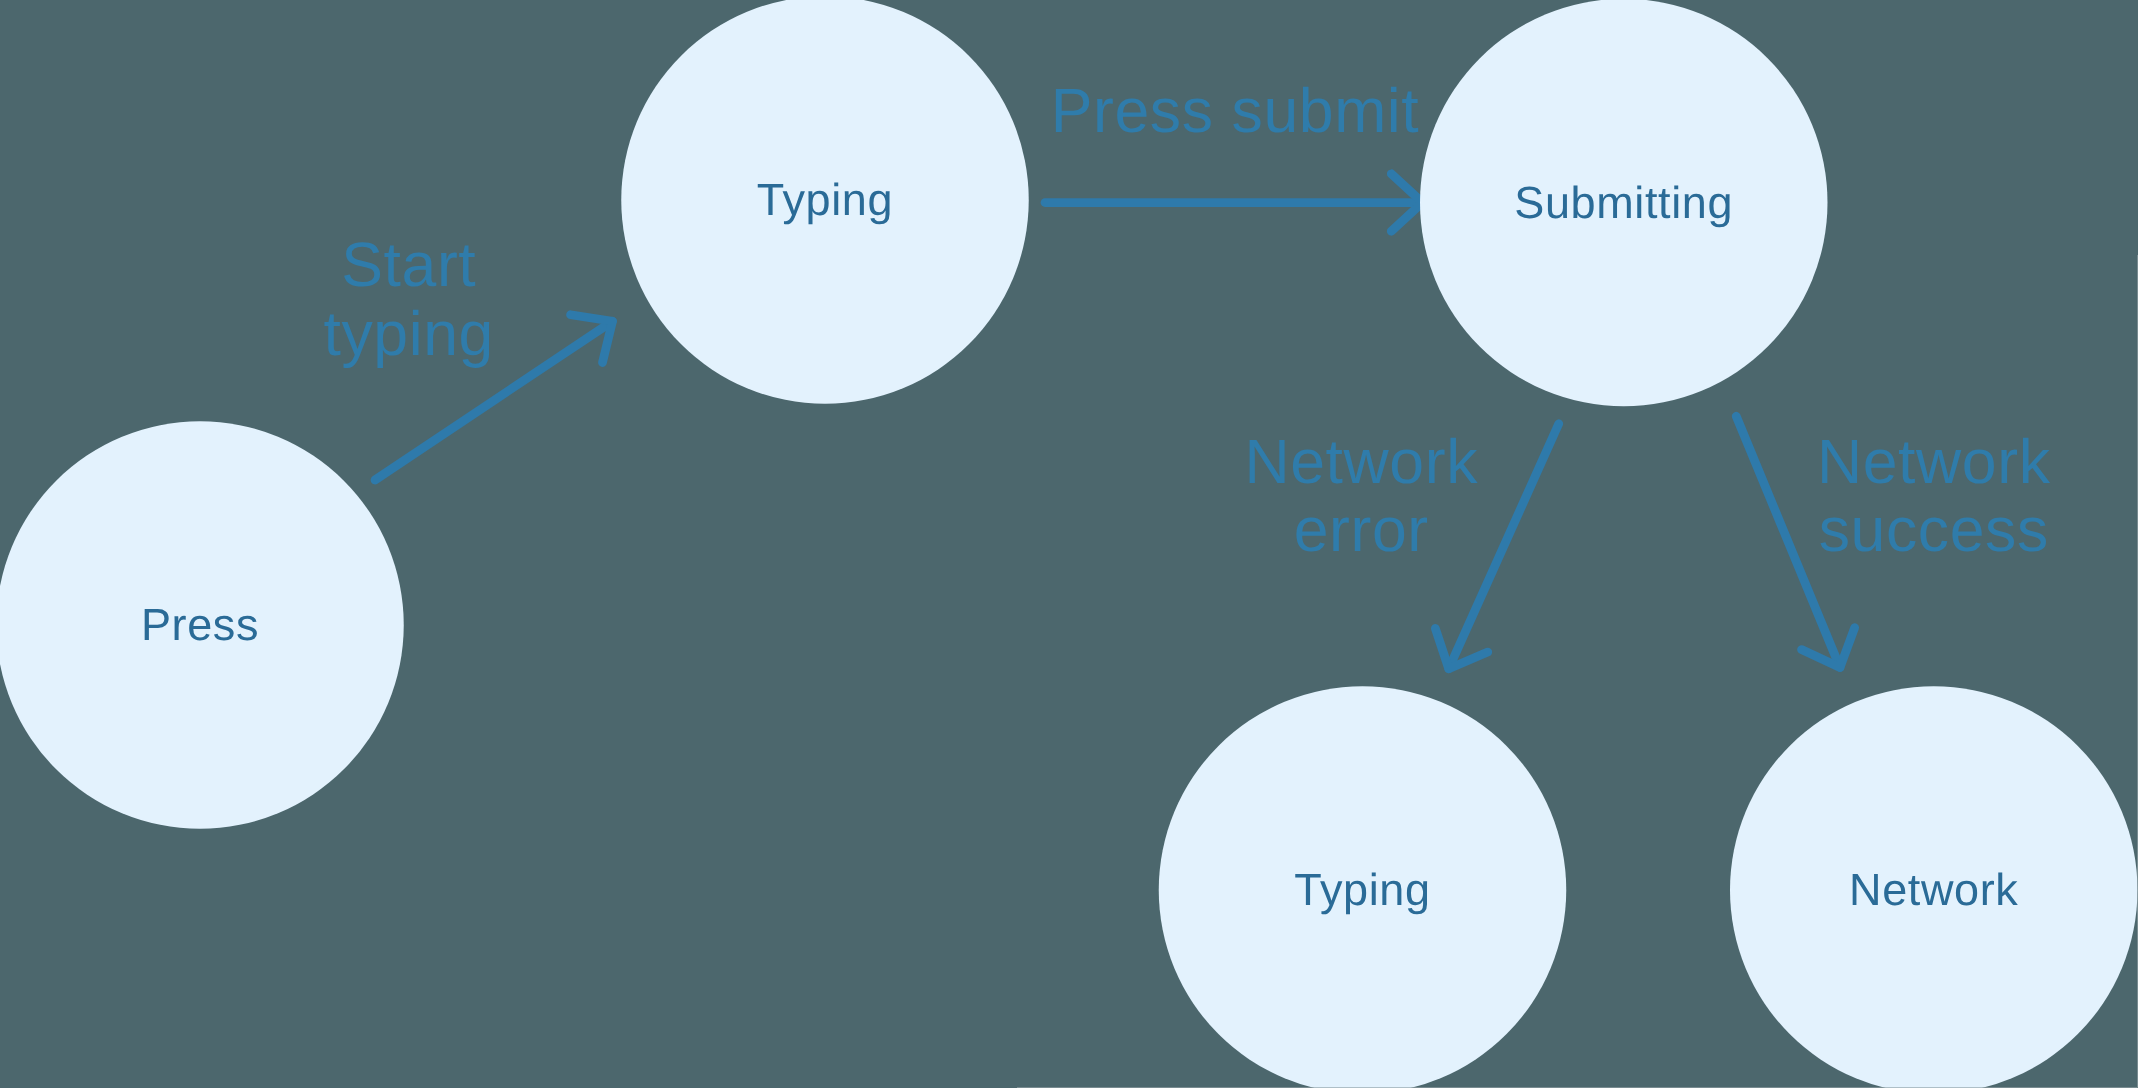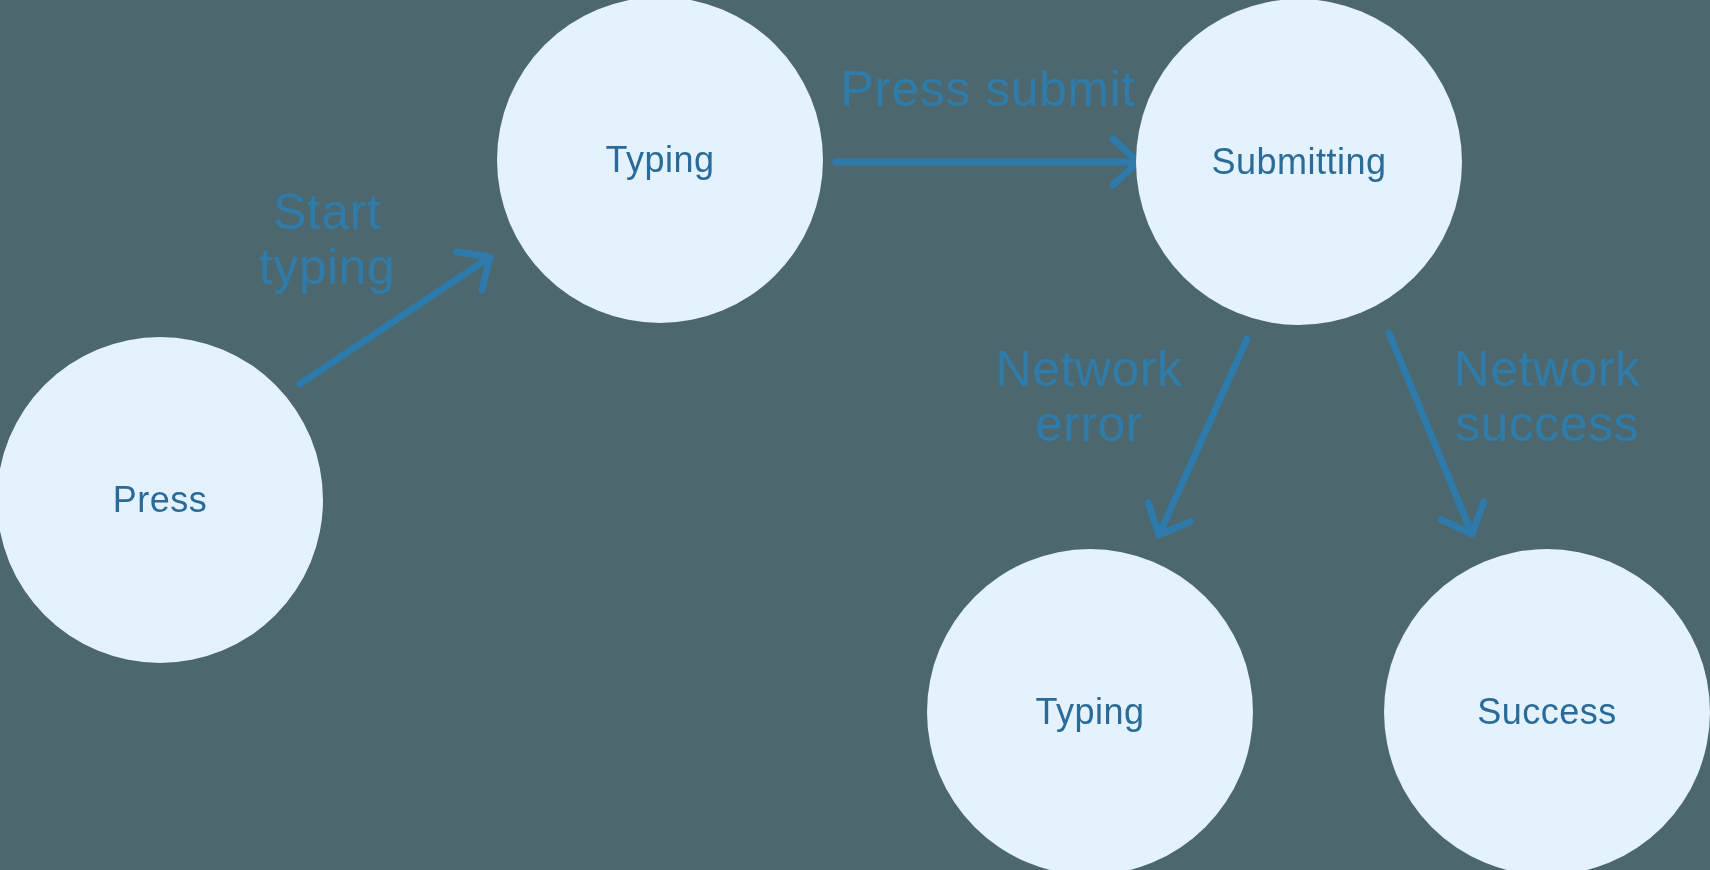--- a/index.html
+++ b/index.html
@@ -84,21 +84,21 @@
 
   <div class="node node-submitting">
     <span class="node-label">Submitting</span>
   </div>
 
   <div class="node node-error">
     <span class="node-label">Typing</span>
   </div>
 
   <div class="node node-success">
-    <span class="node-label">Success</span>
+    <span class="node-label">Network</span>
   </div>
 
   <div class="edge-label label-start-typing">Start typing</div>
 
   <div class="edge-label label-press-submit">Press submit</div>
 
   <div class="edge-label label-network-success">Network success</div>
 
   <div class="edge-label label-network-error">Network error</div>
 

